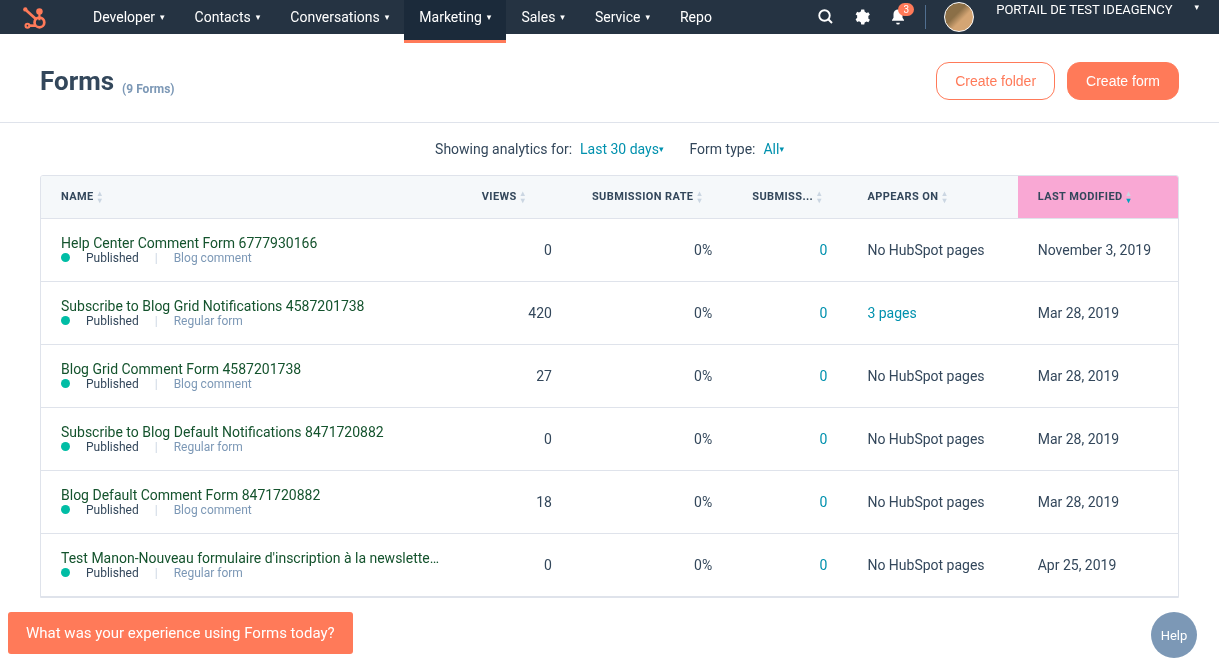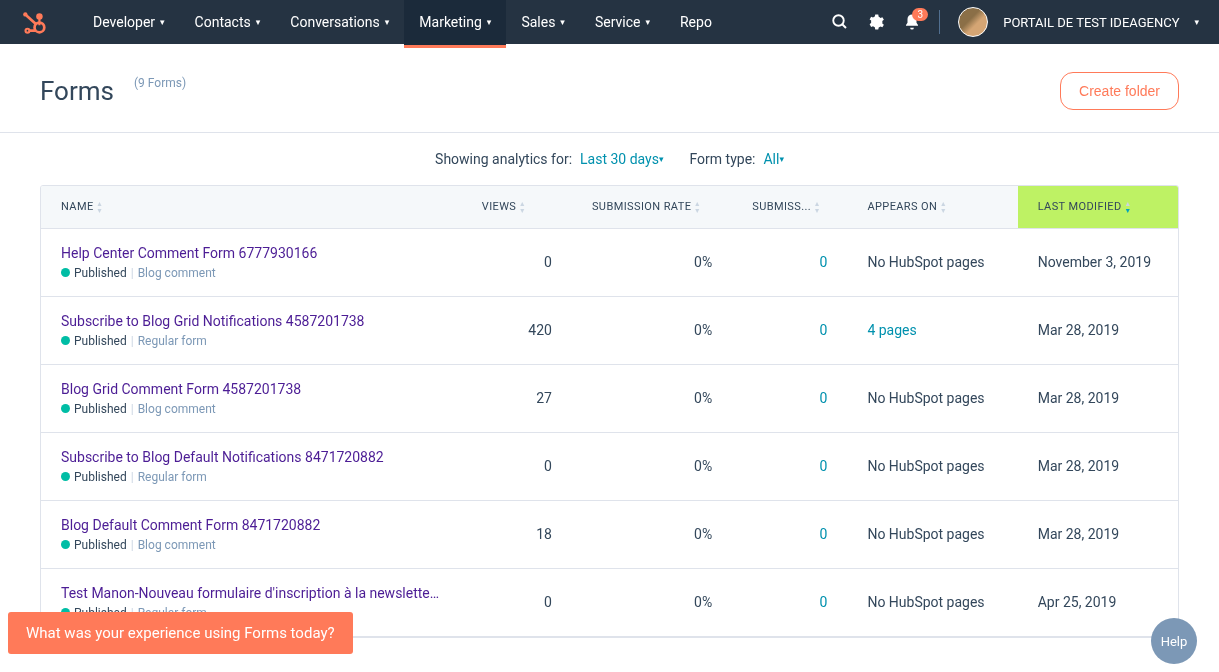--- a/index.html
+++ b/index.html
@@ -1,63 +1,63 @@
 <!DOCTYPE html>
 <html><head>
 <meta charset="utf-8">
 <style>
 *{margin:0;padding:0;box-sizing:border-box}
 body{font-family:-apple-system,BlinkMacSystemFont,"Segoe UI",Roboto,sans-serif;background:#fff;color:#33475b;width:1219px;height:672px;overflow:hidden;position:relative}
-.navbar{background:#253342;height:44px;display:flex;align-items:center;padding:4px 20px;color:#fff}
+.navbar{background:#253342;height:34px;display:flex;align-items:center;padding:4px 20px;color:#fff}
 .logo{width:28px;height:28px;margin-right:30px;display:flex;align-items:center;justify-content:center}
 .logo svg{width:26px;height:26px}
 .nav-items{display:flex;gap:0;flex:1}
 .nav-item{display:flex;align-items:center;gap:5px;padding:0 15px;height:51px;font-size:14px;cursor:pointer;position:relative}
 .nav-item.active{background:#1b2a3a}
 .nav-item.marketing::after{content:"";position:absolute;bottom:0;left:0;right:0;height:3px;background:#ff7a59}
 .nav-right{display:flex;align-items:center;gap:18px}
 .icon-btn{cursor:pointer;display:flex;align-items:center;justify-content:center;position:relative}
 .badge{position:absolute;top:-5px;right:-7px;background:#ff7a59;color:#fff;font-size:10px;border-radius:9px;padding:1px 5px;min-width:16px;text-align:center}
 .divider-v{width:1px;height:24px;background:#516f90}
 .avatar{width:30px;height:30px;border-radius:50%;background:linear-gradient(135deg,#8b6f47 40%,#d4a574 60%);border:1px solid #fff}
-.account{display:flex;align-items:center;gap:15px;font-size:13px;cursor:pointer}
+.account{display:flex;gap:22px;font-size:13px;cursor:pointer}
 .page-header{display:flex;align-items:center;justify-content:space-between;padding:28px 40px 22px}
-.page-title{font-size:26px;font-weight:400;color:#33475b;display:flex;align-items:flex-start;gap:20px}
+.page-title{font-size:26px;font-weight:700;color:#33475b;display:flex;align-items:flex-end;gap:8px}
 .page-count{font-size:12px;color:#7c98b6}
 .header-actions{display:flex;gap:12px}
 .btn{padding:10px 18px;font-size:14px;border-radius:13px;cursor:pointer;border:1px solid}
 .btn-primary{background:#ff7a59;color:#fff;border-color:#ff7a59}
 .btn-secondary{background:#fff;color:#ff7a59;border-color:#ff7a59}
 .divider-h{height:1px;background:#dfe3eb}
 .filters-row{display:flex;align-items:center;justify-content:center;padding:18px 40px}
 .filters-left{display:flex;align-items:center;gap:8px;font-size:14px;color:#33475b}
 .filter-link{color:#0091ae;cursor:pointer;display:flex;align-items:center;}
 .search-box{position:relative;width:320px}
 .search-box input{width:100%;padding:9px 38px 9px 12px;border:1px solid #cbd6e2;border-radius:3px;font-size:14px}
 .search-box .search-icon{position:absolute;right:10px;top:50%;transform:translateY(-50%);color:#0091ae}
 .table-wrapper{margin:0 40px;border:1px solid #dfe3eb;border-radius:3px 3px 0 0;overflow:hidden}
 .table{width:100%;border-collapse:collapse}
-.table th{text-align:left;padding:14px 20px;font-size:11px;font-weight:400;color:#33475b;background:#f5f8fa;border-bottom:1px solid #dfe3eb;letter-spacing:.4px}
-.table th.sorted{background:#bef264}
+.table th{text-align:left;padding:14px 20px;font-size:11px;font-weight:700;color:#33475b;background:#f5f8fa;border-bottom:1px solid #dfe3eb;letter-spacing:.4px}
+.table th.sorted{background:#f9a8d4}
 .table td{padding:16px 20px;border-bottom:1px solid #dfe3eb;font-size:14px;vertical-align:middle}
 .sort-icon{display:inline-flex;flex-direction:column;margin-left:4px;vertical-align:middle;gap:1px}
 .sort-icon::before{content:"▴";font-size:8px;line-height:6px;color:#cbd6e2}
 .sort-icon::after{content:"▾";font-size:8px;line-height:6px;color:#cbd6e2}
 .sort-icon.desc::after{color:#00a4bd}
-.form-name{color:#4c1d95;font-size:14px;cursor:pointer;display:block;max-width:380px;white-space:nowrap;overflow:hidden;text-overflow:ellipsis}
-.form-meta{display:flex;align-items:center;gap:4px;margin-top:5px;font-size:12px}
+.form-name{color:#14532d;font-size:14px;cursor:pointer;display:block;max-width:380px;white-space:nowrap;overflow:hidden;text-overflow:ellipsis}
+.form-meta{display:flex;align-items:center;gap:16px;font-size:12px}
 .status-dot{width:9px;height:9px;border-radius:50%;background:#00bda5}
 .status-text{color:#33475b}
 .meta-div{color:#cbd6e2}
 .form-type{color:#7c98b6}
 .num{text-align:right;color:#33475b}
 .link-num{color:#0091ae;cursor:pointer}
 .appears{color:#33475b}
 .appears.link{color:#0091ae;cursor:pointer}
-.help-bubble{position:absolute;bottom:8px;right:22px;width:46px;height:46px;border-radius:23px;background:#7c98b6;color:#fff;display:flex;align-items:center;justify-content:center;font-size:13px;cursor:pointer}
+.help-bubble{position:absolute;bottom:14px;right:22px;width:46px;height:46px;border-radius:23px;background:#7c98b6;color:#fff;display:flex;align-items:center;justify-content:center;font-size:13px;cursor:pointer}
 .feedback-bar{position:absolute;bottom:18px;left:8px;background:#ff7a59;color:#fff;padding:12px 18px;font-size:15px;border-radius:3px;cursor:pointer}
 .col-name{width:420px}
 .col-views{width:110px;text-align:right}
 .col-rate{width:160px;text-align:right}
 .col-sub{width:115px;text-align:right}
 .col-appears{width:170px}
 .col-mod{width:160px}
 .chev-down{font-size:9px}
 </style>
 </head>
@@ -131,20 +131,21 @@
   </div>
 </div>
 
 <div class="page-header">
   <div class="page-title">
     <span>Forms</span>
     <span class="page-count">(9 Forms)</span>
   </div>
   <div class="header-actions">
     <button class="btn btn-secondary">Create folder</button>
+    <button class="btn btn-primary">Create form</button>
   </div>
 </div>
 <div class="divider-h"></div>
 
 <div class="filters-row">
   <div class="filters-left">
     <span>Showing analytics for:</span>
     <span class="filter-link">
         <span>Last 30 days</span>
         <span class="chev-down">▾</span>
@@ -193,21 +194,21 @@
             <div class="form-meta">
               <span class="status-dot"></span>
               <span class="status-text">Published</span>
               <span class="meta-div">|</span>
               <span class="form-type">Regular form</span>
             </div>
           </td>
           <td class="num">420</td>
           <td class="num">0%</td>
           <td class="num"><span class="link-num">0</span></td>
-          <td><span class="appears link">4 pages</span></td>
+          <td><span class="appears link">3 pages</span></td>
           <td>Mar 28, 2019</td>
         </tr>
         <tr>
           <td>
             <a class="form-name">Blog Grid Comment Form 4587201738</a>
             <div class="form-meta">
               <span class="status-dot"></span>
               <span class="status-text">Published</span>
               <span class="meta-div">|</span>
               <span class="form-type">Blog comment</span>

